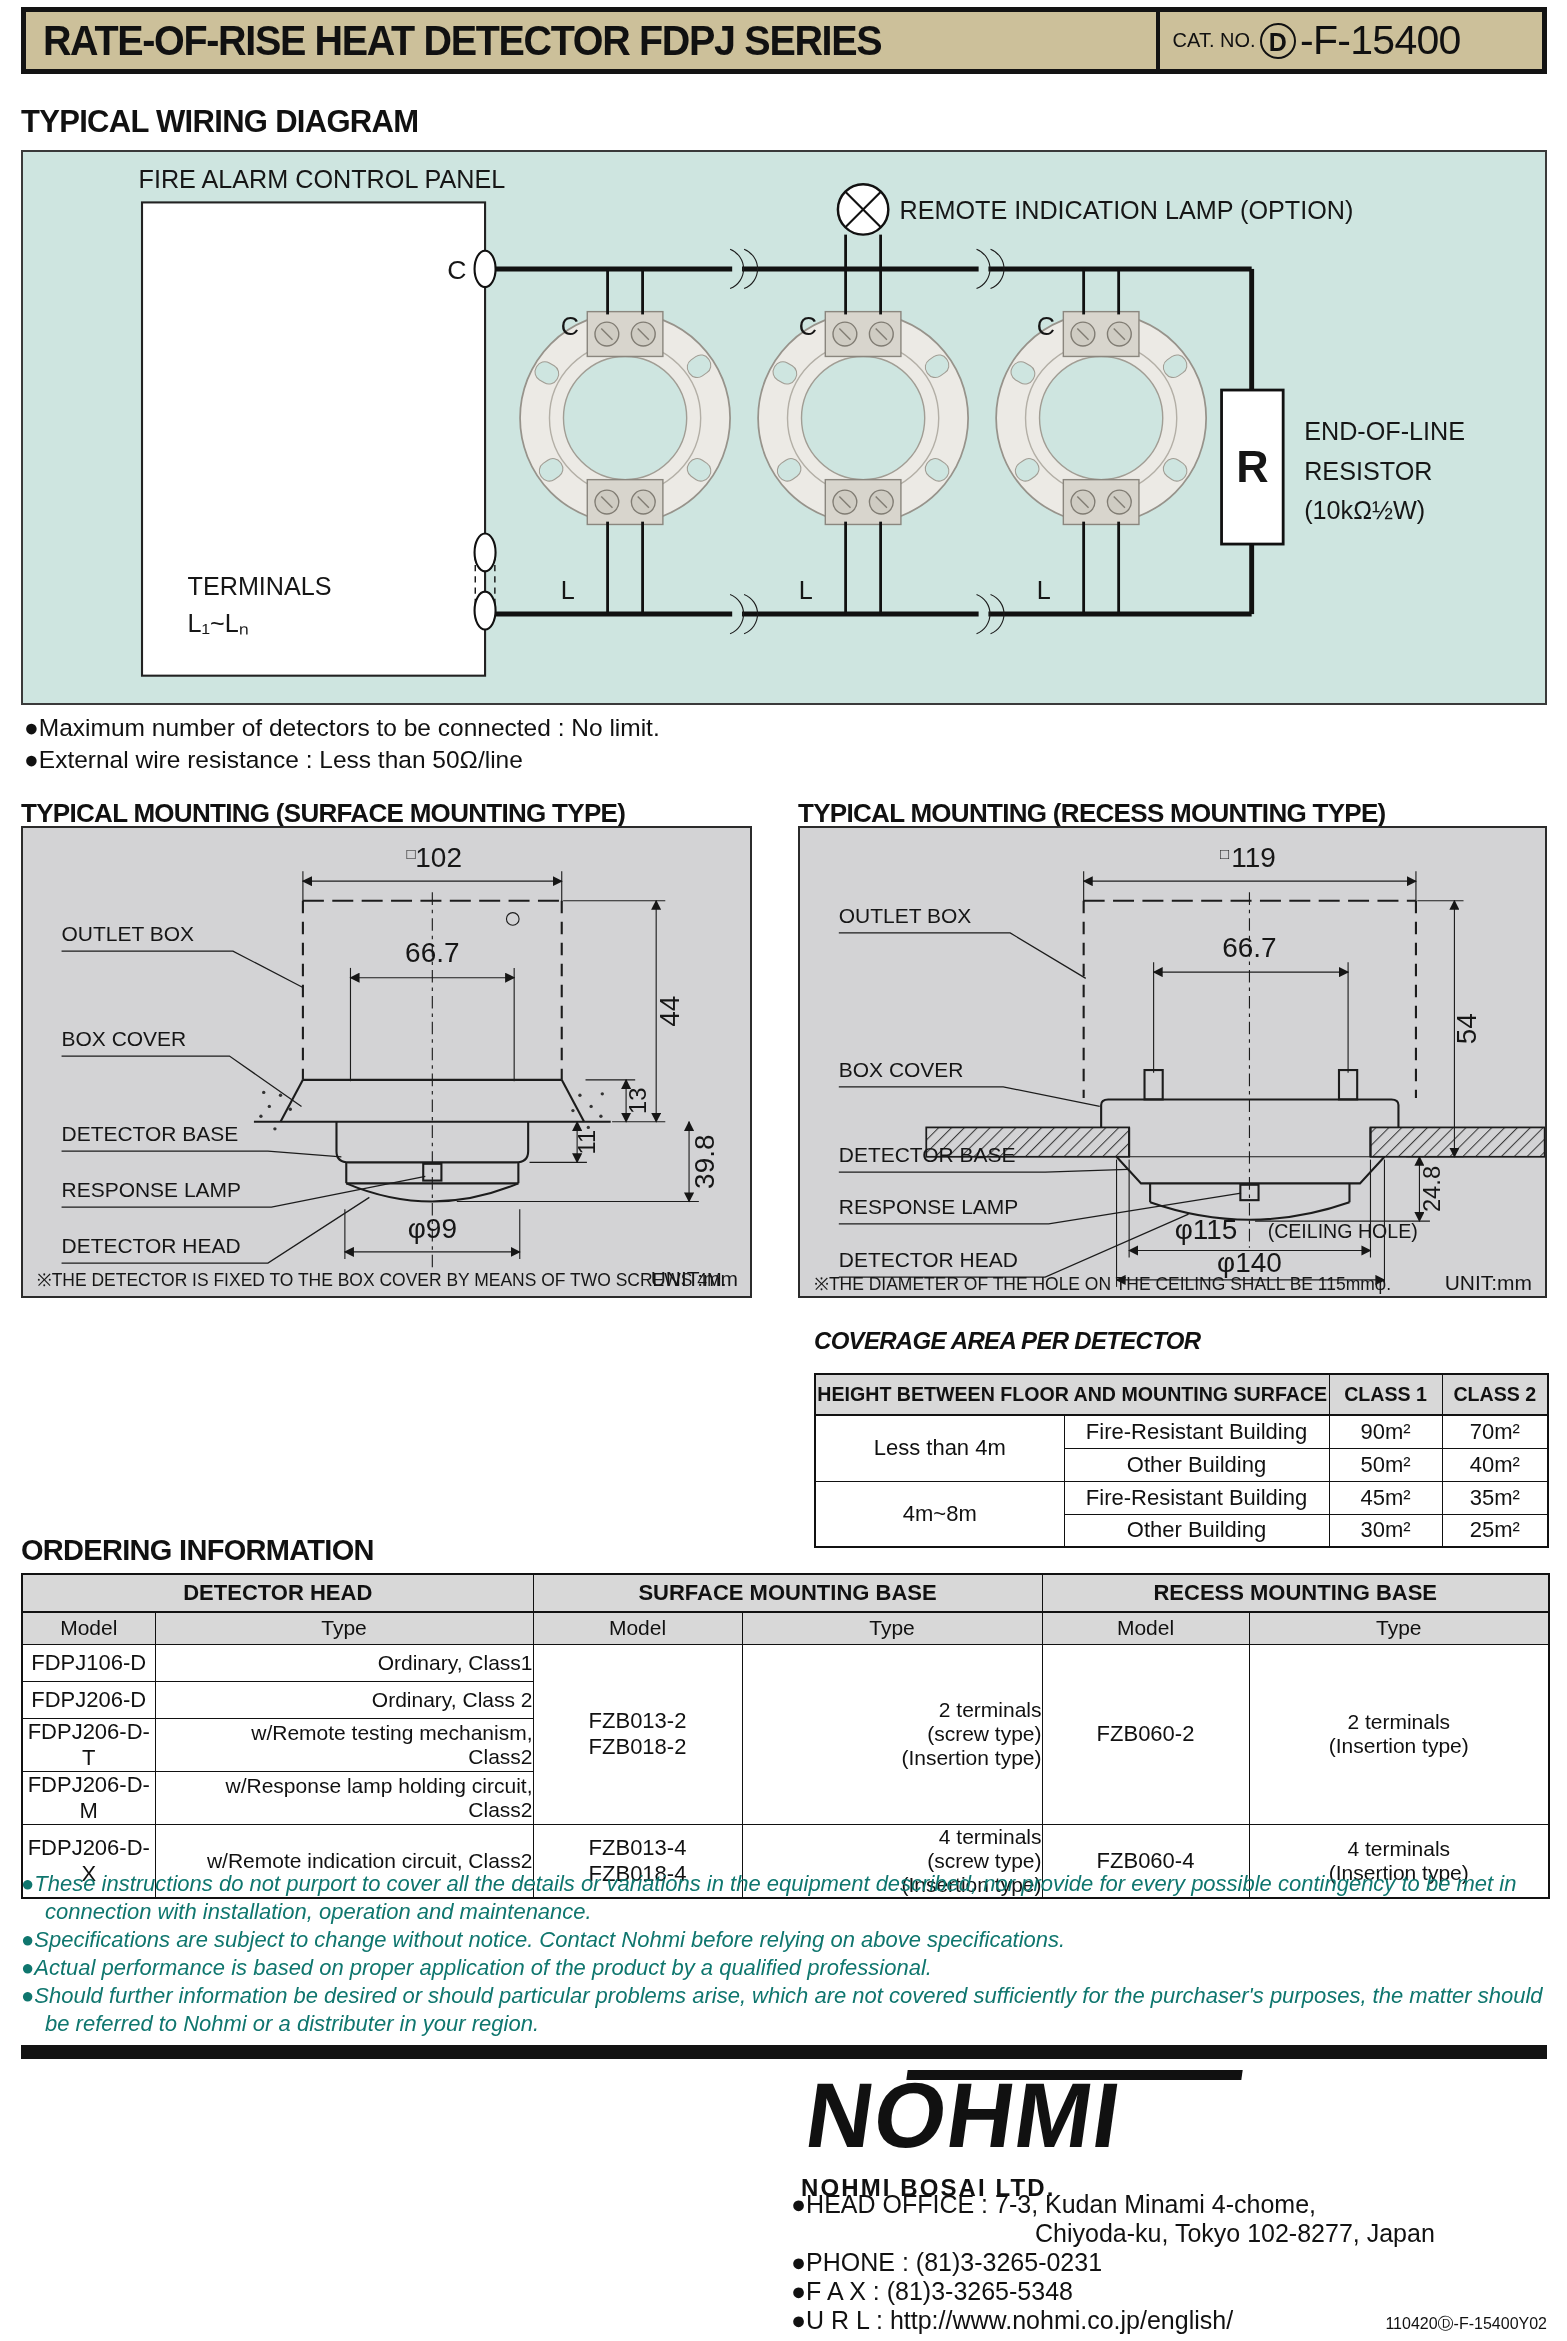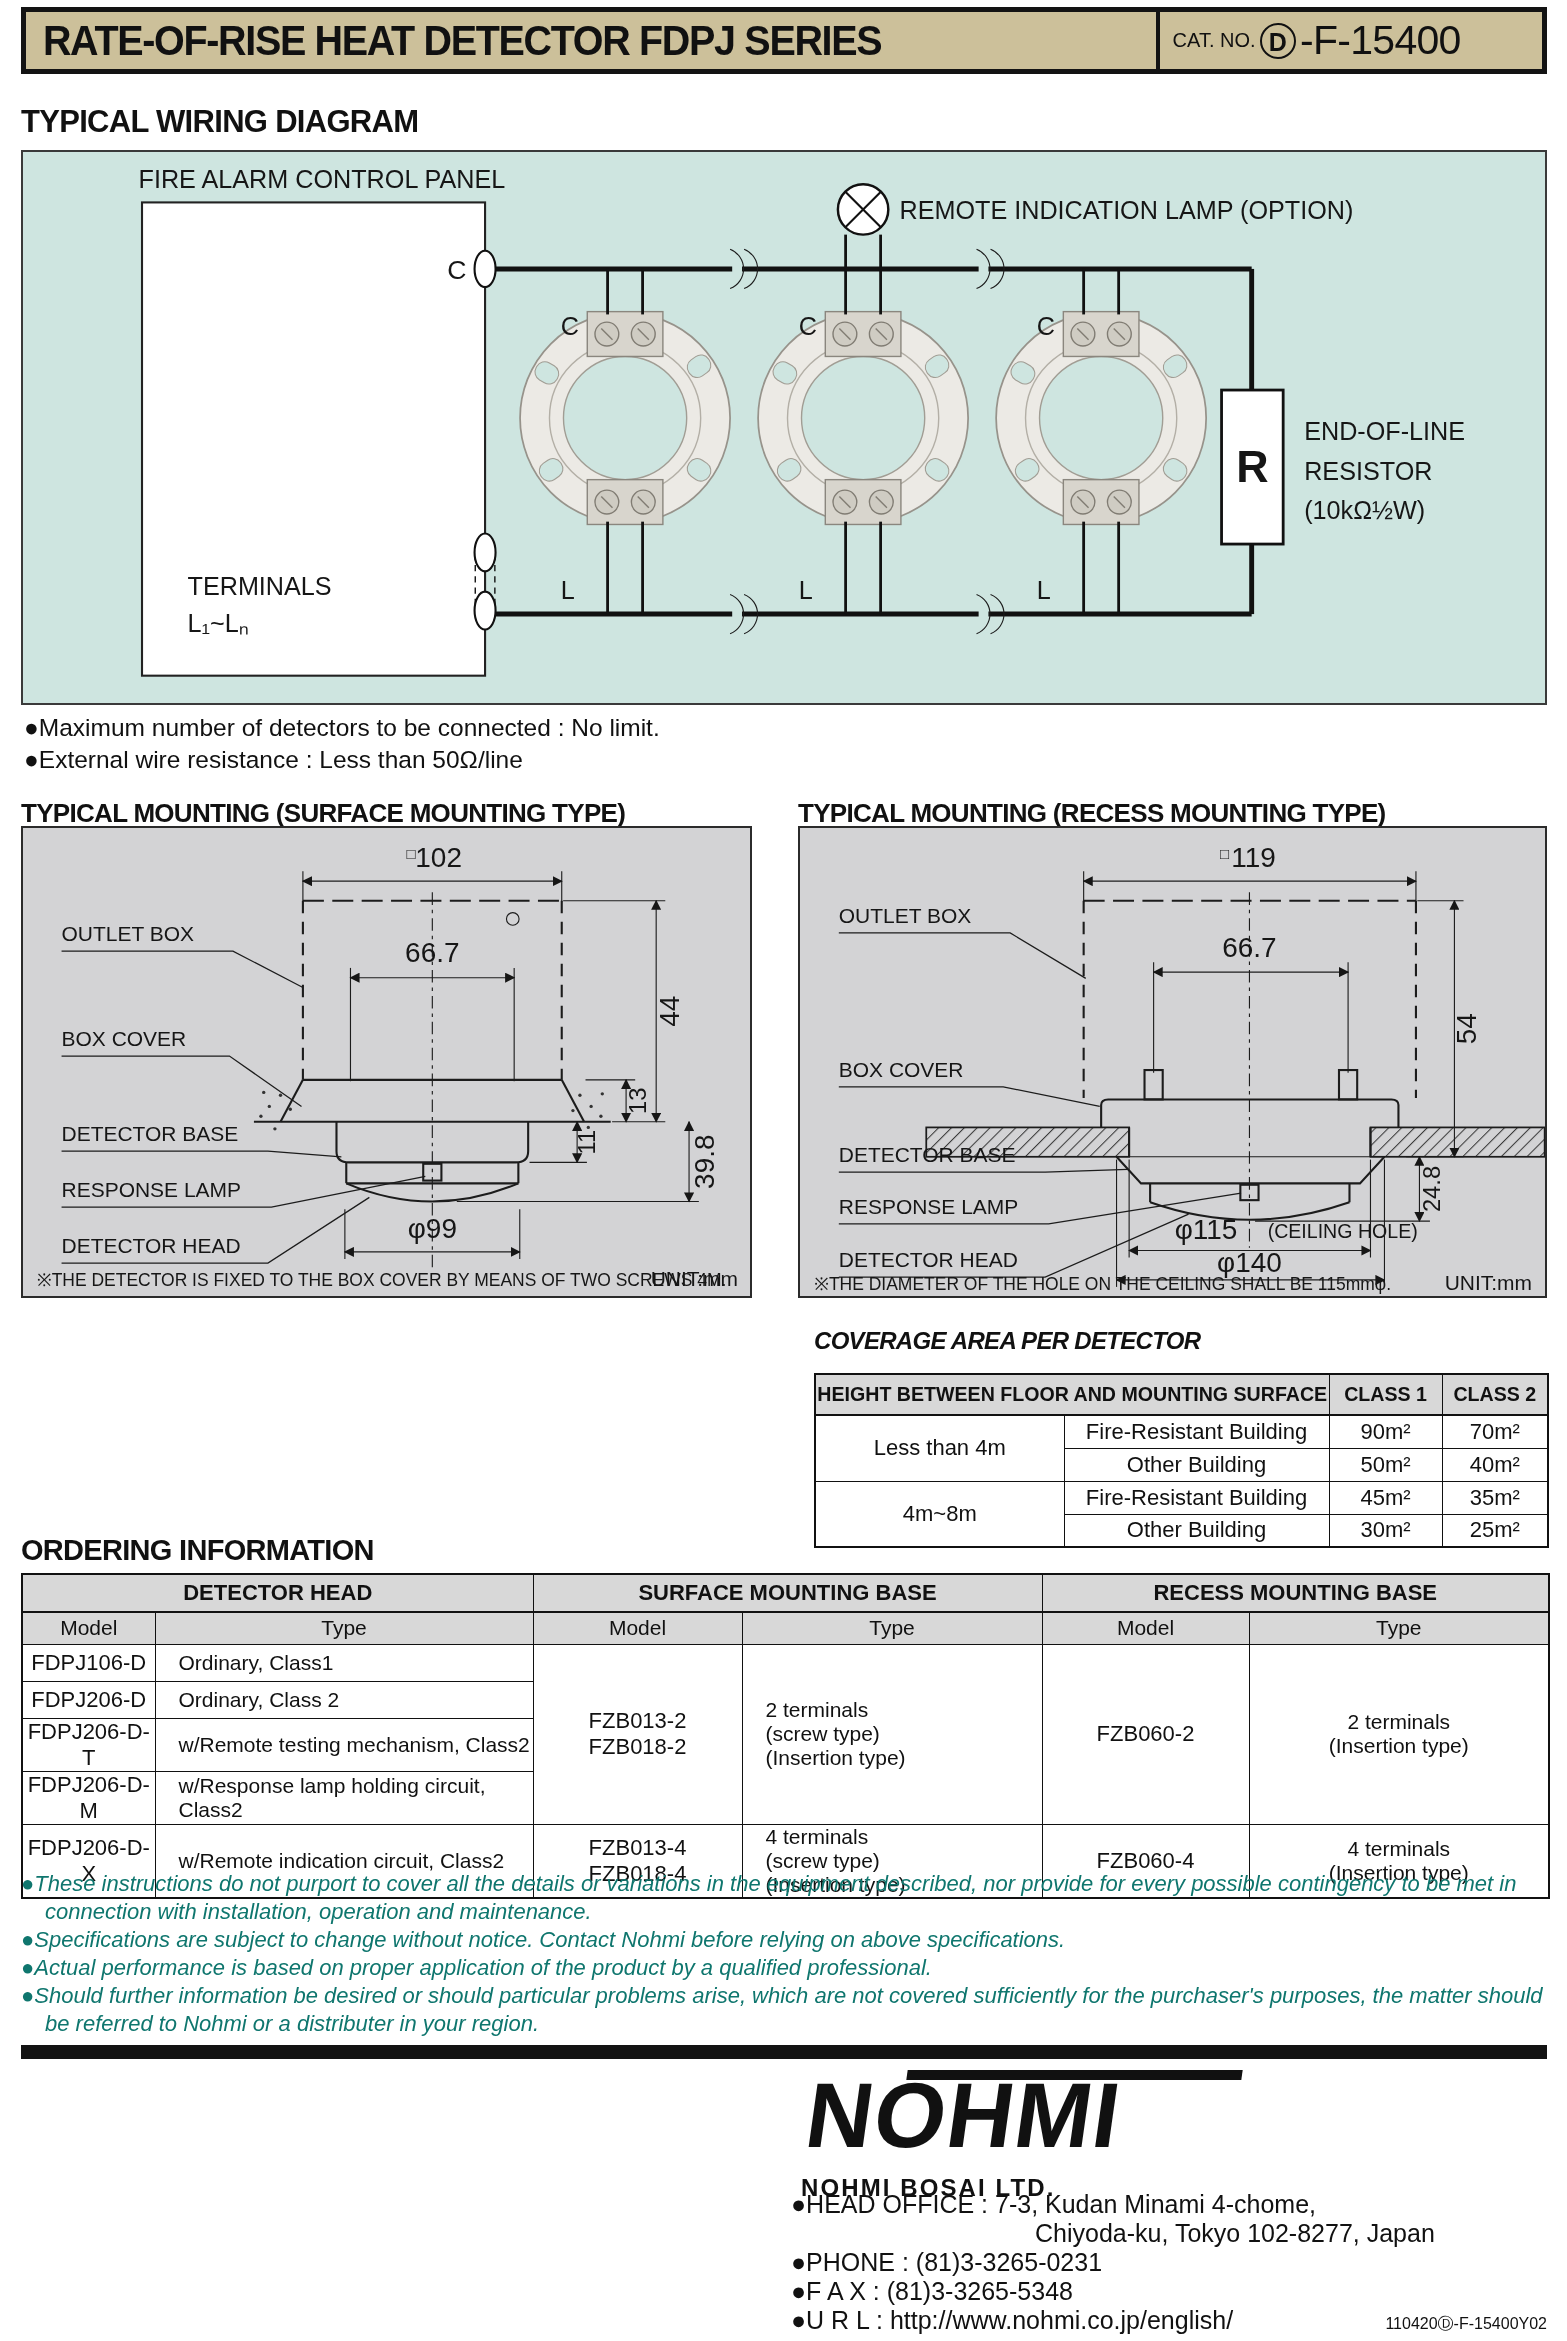--- a/index.html
+++ b/index.html
@@ -28,21 +28,21 @@
   
   table.tbl{border-collapse:collapse;table-layout:fixed;background:#fff;border:2.8px solid #111;}
   table.tbl th, table.tbl td{border:1.4px solid #111;padding:0;overflow:hidden;}
   table.tbl th{background:#d8d8d8;font-weight:bold;}
   .cov th{font-size:19.6px;}
   .cov td{font-size:22px;text-align:center;}
   .cov .grp-bottom{border-bottom:2.8px solid #111;}
   .ord th{font-size:22px;}
   .ord td{font-size:21px;margin-left:39px;}
   .ord .model{text-align:center;font-size:22px;}
-  .ord .typel{text-align:left;padding-left:23px;}
+  .ord .typel{text-align:right;padding-left:29px;}
   .ord .typec{text-align:center;}
   .ord .grp{border-bottom:2.8px solid #111;}
   
   .fnote{font-style:italic;font-size:22px;line-height:28px;padding-left:24px;text-indent:-24px;color:#0f766e;}
   .logo-wrap{left:801px;top:2073px;width:448px;height:122px;}
   .logo-text{font-size:92px;font-weight:bold;letter-spacing:1.4px;transform:skewX(-8deg);
              transform-origin:left bottom;white-space:nowrap;line-height:84px;}
   .logo-bar{position:absolute;left:106px;top:-2.8px;width:335px;height:9.8px;background:#111;transform:skewX(-8deg);}
   .logo-sub{font-size:24px;font-weight:bold;letter-spacing:2.1px;margin-top:17px;white-space:nowrap;}
   .contacts{left:791px;top:2190px;width:756px;font-size:25px;line-height:29px;white-space:nowrap;}

